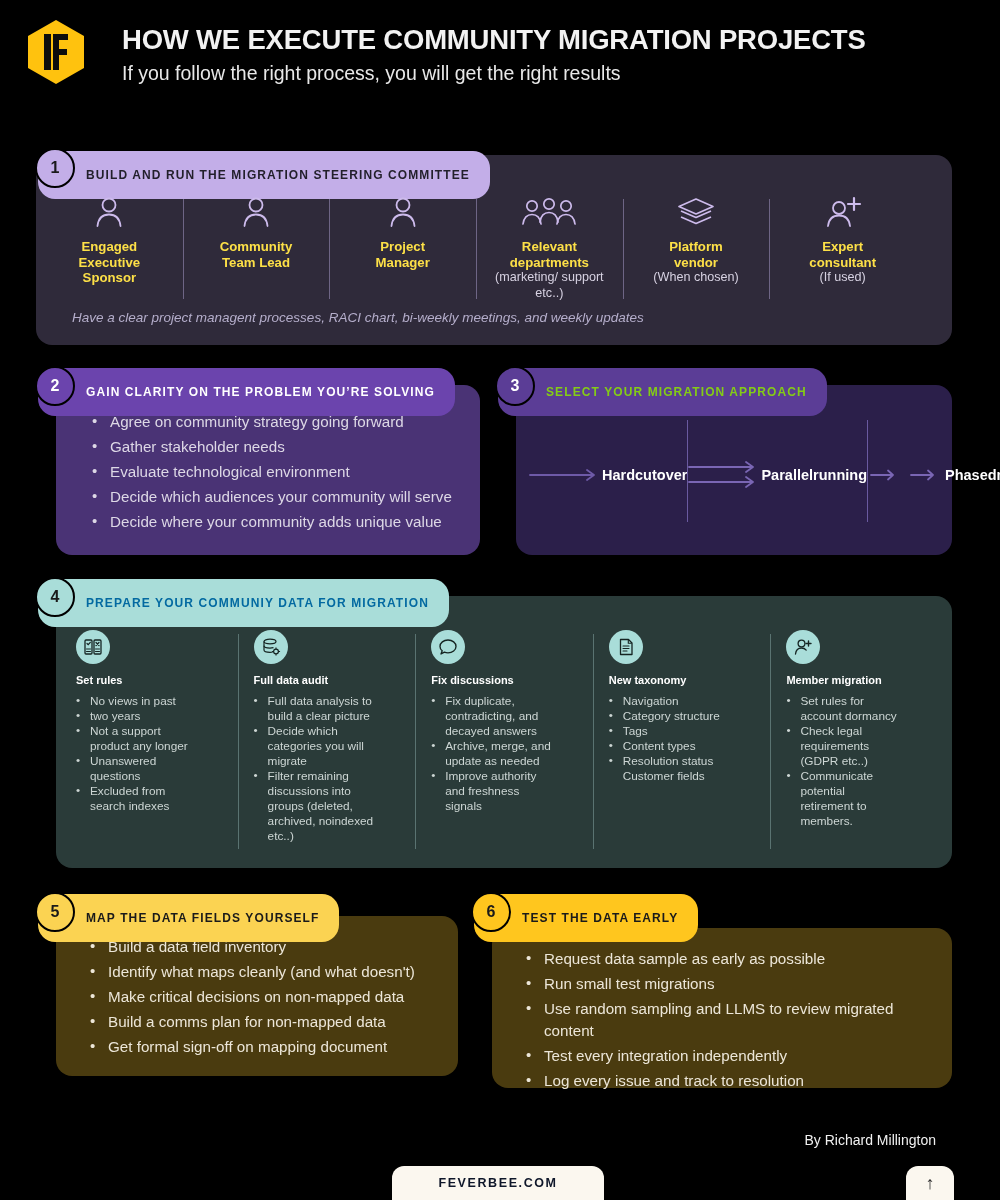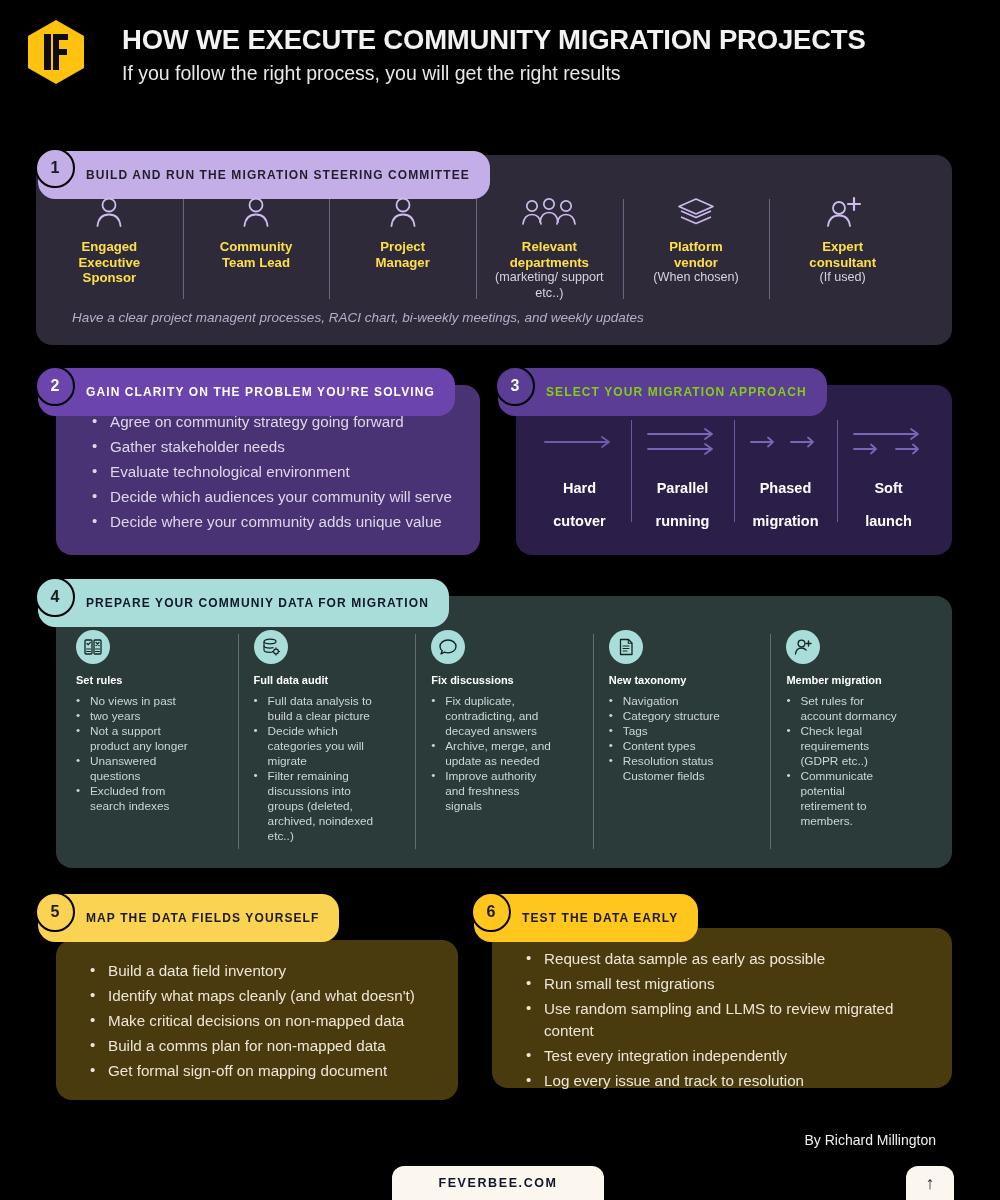--- a/index.html
+++ b/index.html
@@ -78,31 +78,31 @@
   
   #card3 { left: 516px; top: 385px; width: 436px; height: 170px; background: #2b1f4a; }
   #pill3 { left: 498px; top: 368px; background: #5b3d96; color: #84cc16; }
   #num3  { left: 495px; top: 366px; background: #5b3d96; color: #fff; }
   .sec3-row {
     position: absolute; left: 528px; top: 420px; width: 412px; height: 110px;
     display: flex;
   }
   .sec3-col {
     flex: 1 1 0; position: relative; text-align: center;
-    display: flex; flex-direction: column; align-items: center; justify-content: space-between;
+    display: flex; flex-direction: row; align-items: center; justify-content: flex-start;
   }
   .sec3-col + .sec3-col::before {
     content: ""; position: absolute; left: 0; top: 0px; width: 1px; height: 102px; background: #6a5aa0;
   }
   .sec3-arrows { height: 44px; display: flex; align-items: center; justify-content: center; }
   .sec3-name { font-size: 14.5px; font-weight: bold; color: #ffffff; line-height: 17px; }
 
   
   #card4 { left: 56px; top: 596px; width: 896px; height: 272px; background: #2a3b39; }
-  #pill4 { left: 38px; top: 579px; background: #a9ddd9; color: #0f172a; }
+  #pill4 { left: 38px; top: 579px; background: #a9ddd9; color: #0369a1; }
   #num4  { left: 35px; top: 577px; background: #a9ddd9; }
   .sec4-row {
     position: absolute; left: 60px; top: 630px; width: 888px; height: 225px; display: flex;
   }
   .sec4-col { flex: 1 1 0; position: relative; padding: 0 14px 0 16px; }
   .sec4-col + .sec4-col::before {
     content: ""; position: absolute; left: 0; top: 4px; width: 1px; height: 215px; background: #5a7371;
   }
   .sec4-badge {
     width: 34px; height: 34px; border-radius: 50%; background: #a9ddd9;
@@ -112,21 +112,21 @@
   .sec4-col ul { list-style: none; }
   .sec4-col li {
     position: relative; padding-left: 14px; font-size: 11.8px;
     color: #cdd6d4; line-height: 15px; margin-bottom: 0px;
   }
   .sec4-col li::before { content: "•"; position: absolute; left: 0px; top: -1px; }
   .sec4-col li.cont { padding-left: 14px; }
   .sec4-col li.cont::before { content: ""; }
 
   
-  #card5 { left: 56px; top: 940px; width: 402px; height: 160px; background: #4a3b0f; }
+  #card5 { left: 56px; top: 916px; width: 402px; height: 160px; background: #4a3b0f; }
   #pill5 { left: 38px; top: 894px; background: #fbd352; color: #1a1a1a; }
   #num5  { left: 35px; top: 892px; background: #fbd352; }
   #card6 { left: 492px; top: 928px; width: 460px; height: 160px; background: #4a3b0f; }
   #pill6 { left: 474px; top: 894px; background: #ffc61e; color: #1a1a1a; }
   #num6  { left: 471px; top: 892px; background: #ffc61e; }
   #card5 li, #card6 li { color: #ece6d8; font-size: 15.2px; line-height: 22px; }
 
   
   .byline {
     position: absolute; right: 64px; top: 1132px;

